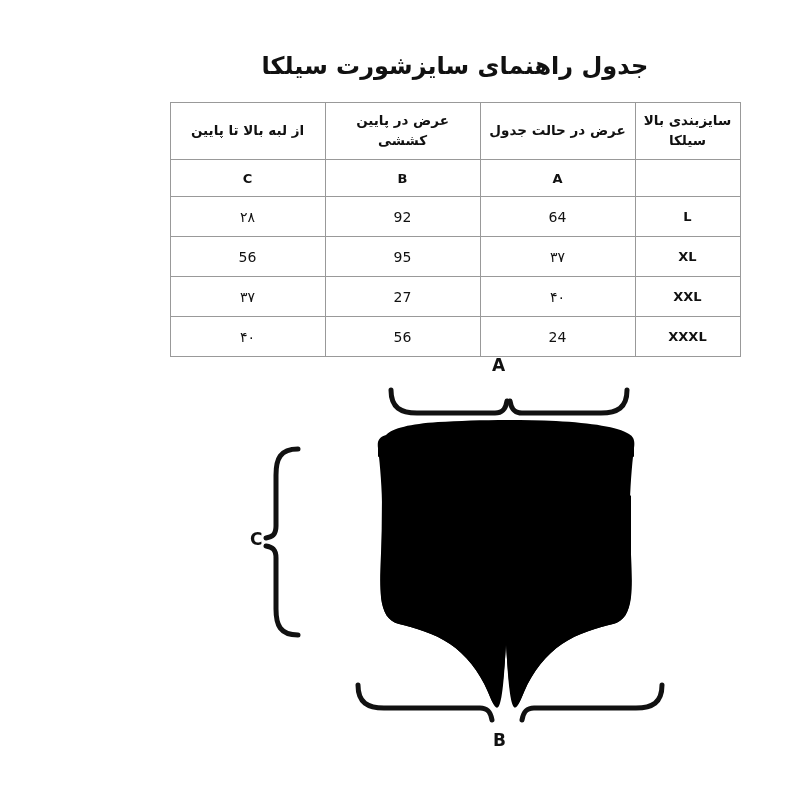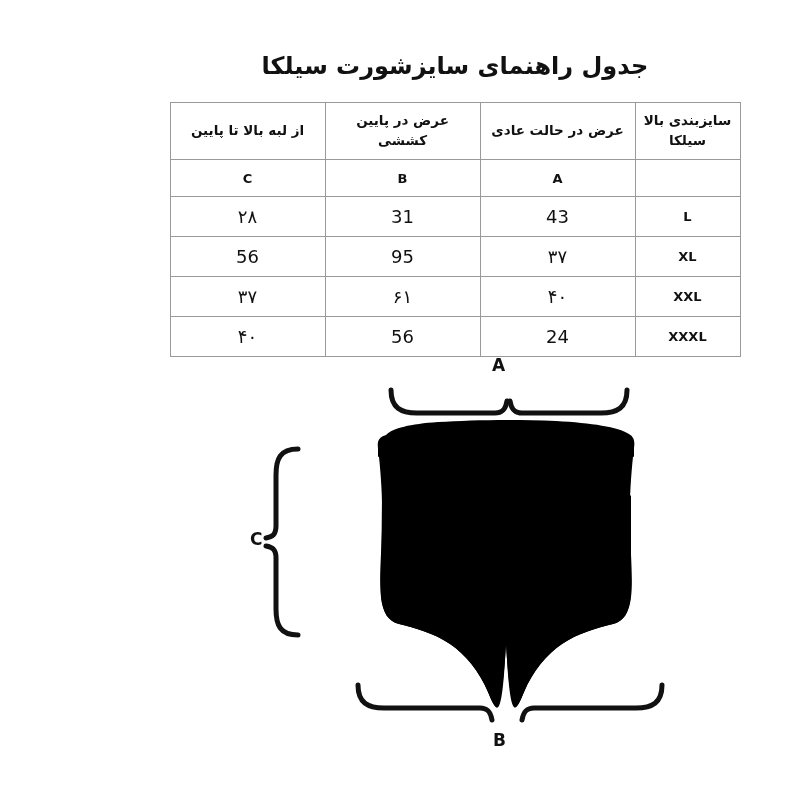--- a/index.html
+++ b/index.html
@@ -52,21 +52,21 @@
     line-height: 1.45;
     padding: 4px 6px;
   }
   table.size-table td.letter-cell {
     height: 36px;
     font-weight: bold;
     font-size: 13px;
   }
   table.size-table td.data-cell {
     height: 39px;
-    font-size: 18px;
+    font-size: 14px;
   }
   table.size-table td.size-label {
     font-weight: bold;
     font-size: 13px;
   }
   col.c-size { width: 105px; }
   col.c-a { width: 155px; }
   col.c-b { width: 155px; }
   col.c-c { width: 155px; }
 
@@ -113,48 +113,48 @@
   <table class="size-table">
     <colgroup>
       <col class="c-size">
         <col class="c-a">
         <col class="c-b">
         <col class="c-c">
     </colgroup>
     <thead>
       <tr>
         <th class="head-cell">سایزبندی بالا سیلکا</th>
-        <th class="head-cell">عرض در حالت عادی</th>
+        <th class="head-cell">عرض در حالت جدول</th>
         <th class="head-cell">عرض در پایین کششی</th>
         <th class="head-cell">از لبه بالا تا پایین</th>
       </tr>
       <tr>
         <td class="letter-cell"></td>
         <td class="letter-cell">A</td>
         <td class="letter-cell">B</td>
         <td class="letter-cell">C</td>
       </tr>
     </thead>
     <tbody>
       <tr>
         <td class="data-cell size-label">L</td>
-        <td class="data-cell">43</td>
-        <td class="data-cell">31</td>
+        <td class="data-cell">64</td>
+        <td class="data-cell">92</td>
         <td class="data-cell">۲۸</td>
       </tr>
       <tr>
         <td class="data-cell size-label">XL</td>
         <td class="data-cell">۳۷</td>
         <td class="data-cell">95</td>
         <td class="data-cell">56</td>
       </tr>
       <tr>
         <td class="data-cell size-label">XXL</td>
         <td class="data-cell">۴۰</td>
-        <td class="data-cell">۶۱</td>
+        <td class="data-cell">27</td>
         <td class="data-cell">۳۷</td>
       </tr>
       <tr>
         <td class="data-cell size-label">XXXL</td>
         <td class="data-cell">24</td>
         <td class="data-cell">56</td>
         <td class="data-cell">۴۰</td>
       </tr>
     </tbody>
   </table>

